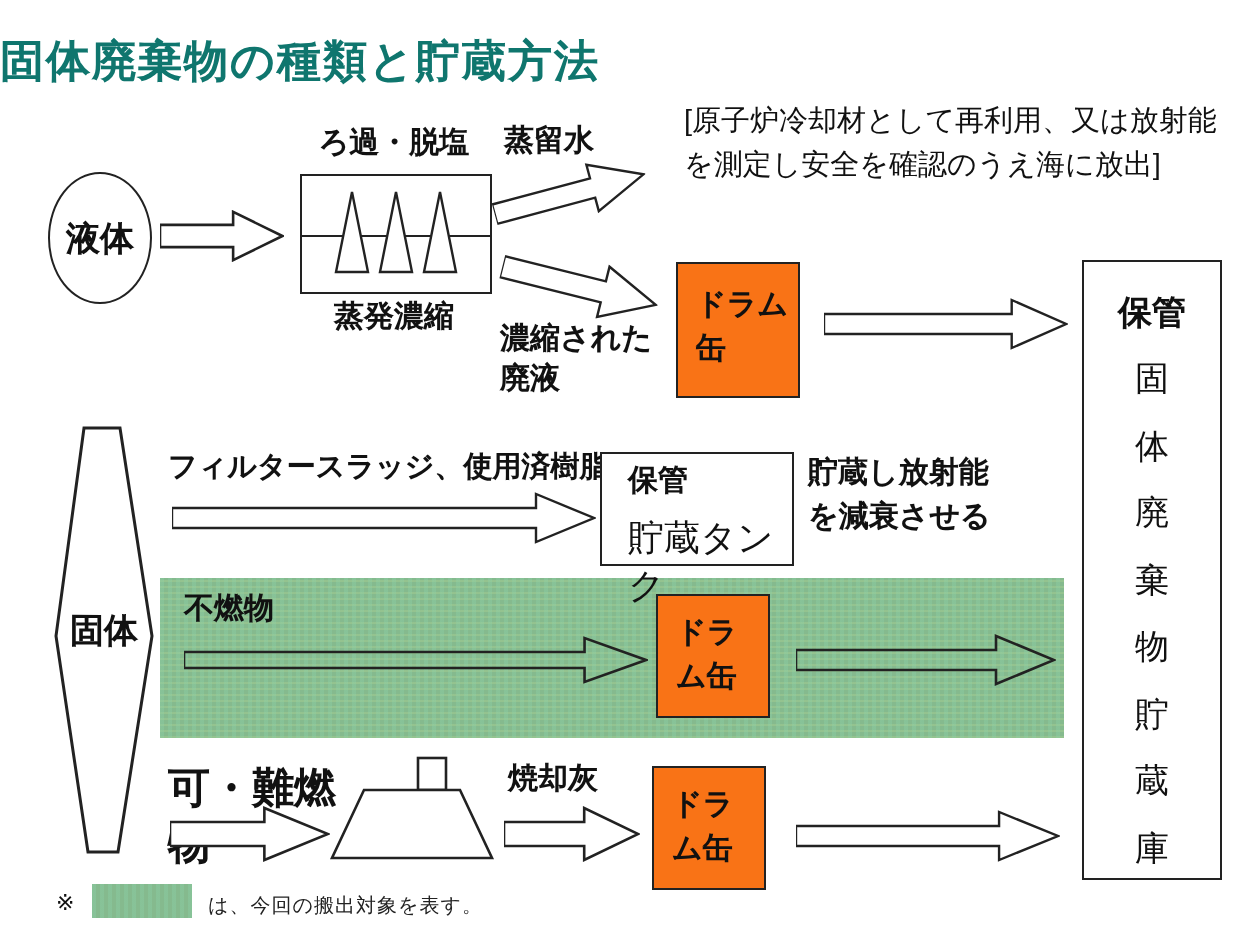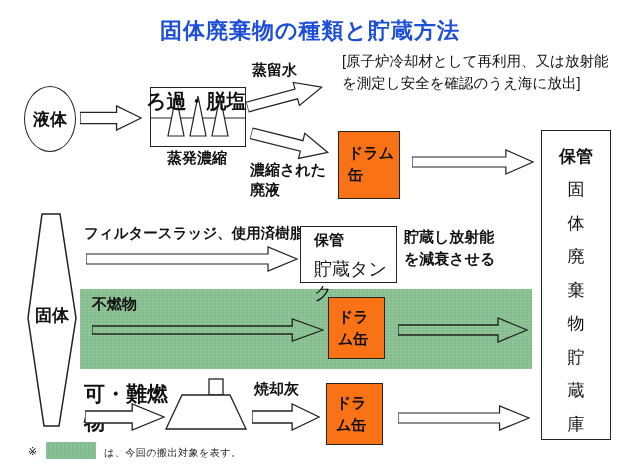--- a/index.html
+++ b/index.html
@@ -4,31 +4,31 @@
 <style>
   html,body{margin:0;padding:0;background:#fff;}
   #stage{
     position:relative;width:620px;height:466px;background:#fff;
     font-family:"Liberation Sans","DejaVu Sans",sans-serif;color:#111;
     overflow:hidden;
   }
   .abs{position:absolute;}
   .t{white-space:pre-line;}
   #title{
-    left:0;top:16px;width:620px;text-align:center;
-    font-size:22px;font-weight:bold;letter-spacing:1px;color:#1d4ed8;
+    left:0;top:16px;width:620px;text-align:left;
+    font-size:22px;font-weight:bold;letter-spacing:1px;color:#0f766e;
   }
   
   #liquid-node{
     left:24px;top:86px;width:50px;height:64px;border:1.6px solid #222;
     border-radius:50%;display:flex;align-items:center;justify-content:center;
     font-size:17px;font-weight:600;background:#fff;
   }
   #filter-box{left:150px;top:87px;width:94px;height:58px;border:1.4px solid #222;background:#fff;}
-  #filter-label{left:146px;top:62px;width:102px;text-align:left;font-size:20px;font-weight:600;margin-top:26px;}
+  #filter-label{left:146px;top:62px;width:102px;text-align:center;font-size:15px;font-weight:600;}
   #evap-label{left:150px;top:149px;width:94px;text-align:center;font-size:15px;font-weight:600;}
   #distilled-label{left:252px;top:61px;width:60px;font-size:15px;font-weight:600;}
   #release-note{left:342px;top:51px;width:274px;font-size:14.5px;line-height:1.5;font-weight:400;}
   #concentrated-label{left:250px;top:160px;width:84px;font-size:15px;line-height:1.35;font-weight:600;}
   .drum-box{
     border:1.5px solid #222;background:#f97316;font-size:15px;font-weight:600;
     line-height:1.45;padding:10px 0 0 9px;box-sizing:border-box;
   }
   #drum-1{left:338px;top:131px;width:62px;height:68px;}
   #drum-2{left:328px;top:297px;width:57px;height:62px;padding-top:8px;}

